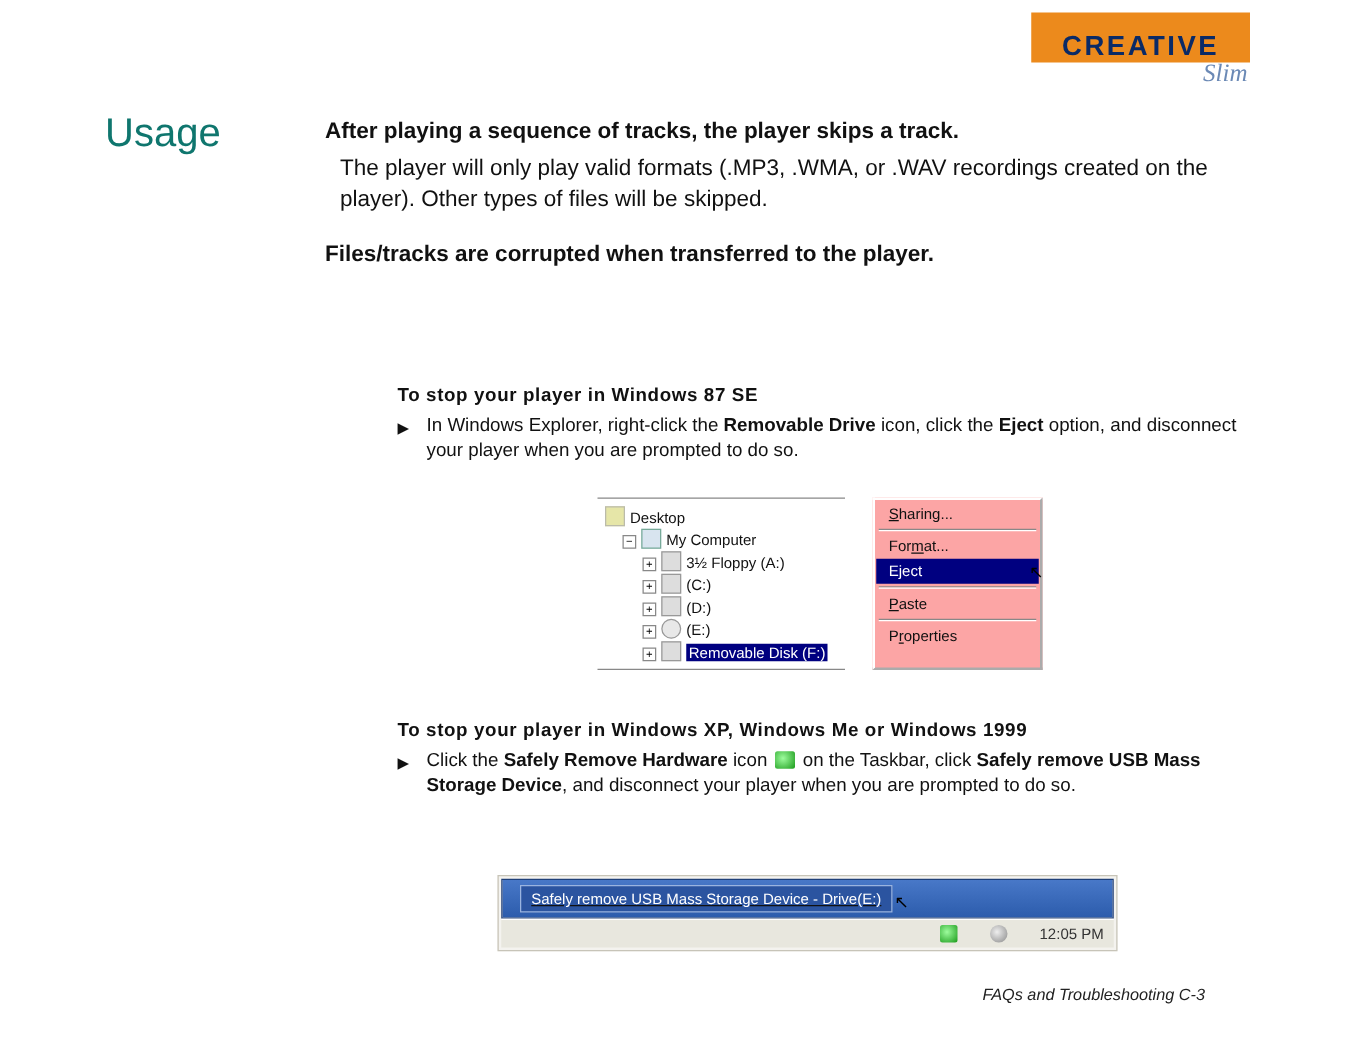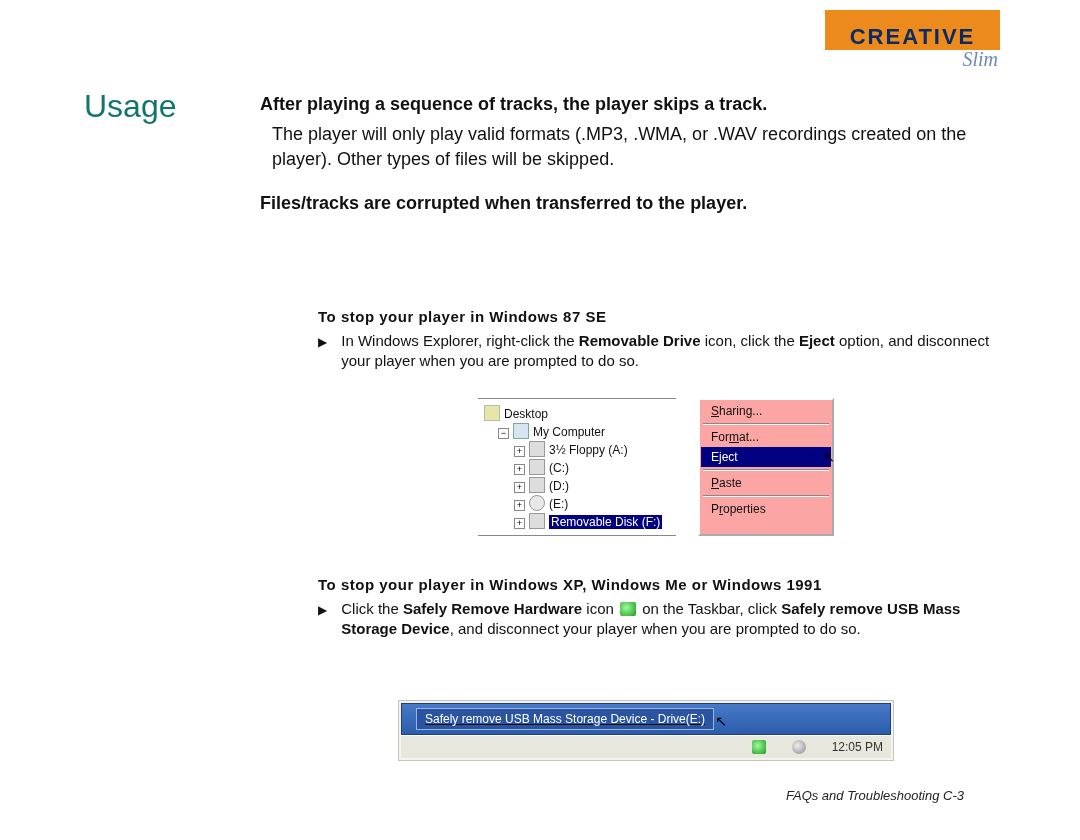--- a/index.html
+++ b/index.html
@@ -360,21 +360,21 @@
         <span class="cursor98">↖</span>
       </div>
       <div class="menu98-sep"></div>
       <div class="menu98-item"><span class="u">P</span>aste</div>
       <div class="menu98-sep"></div>
       <div class="menu98-item">P<span class="u">r</span>operties</div>
     </div>
   </div>
 
   <div class="sub" style="top:576px;">
-    <div class="sub-title">To stop your player in Windows XP, Windows Me or Windows 1991</div>
+    <div class="sub-title">To stop your player in Windows XP, Windows Me or Windows 1999</div>
     <div class="sub-row">
       <span class="marker">▶</span>
       <span>
         <span>Click the </span><span class="b">Safely Remove Hardware</span><span> icon </span><span class="inline-ico"></span><span> on the Taskbar, click </span><span class="b">Safely remove USB Mass Storage Device</span><span>, and disconnect your player when you are prompted to do so.</span>
       </span>
     </div>
   </div>
 
   <div class="xpbox">
     <div class="xp-toolbar">

